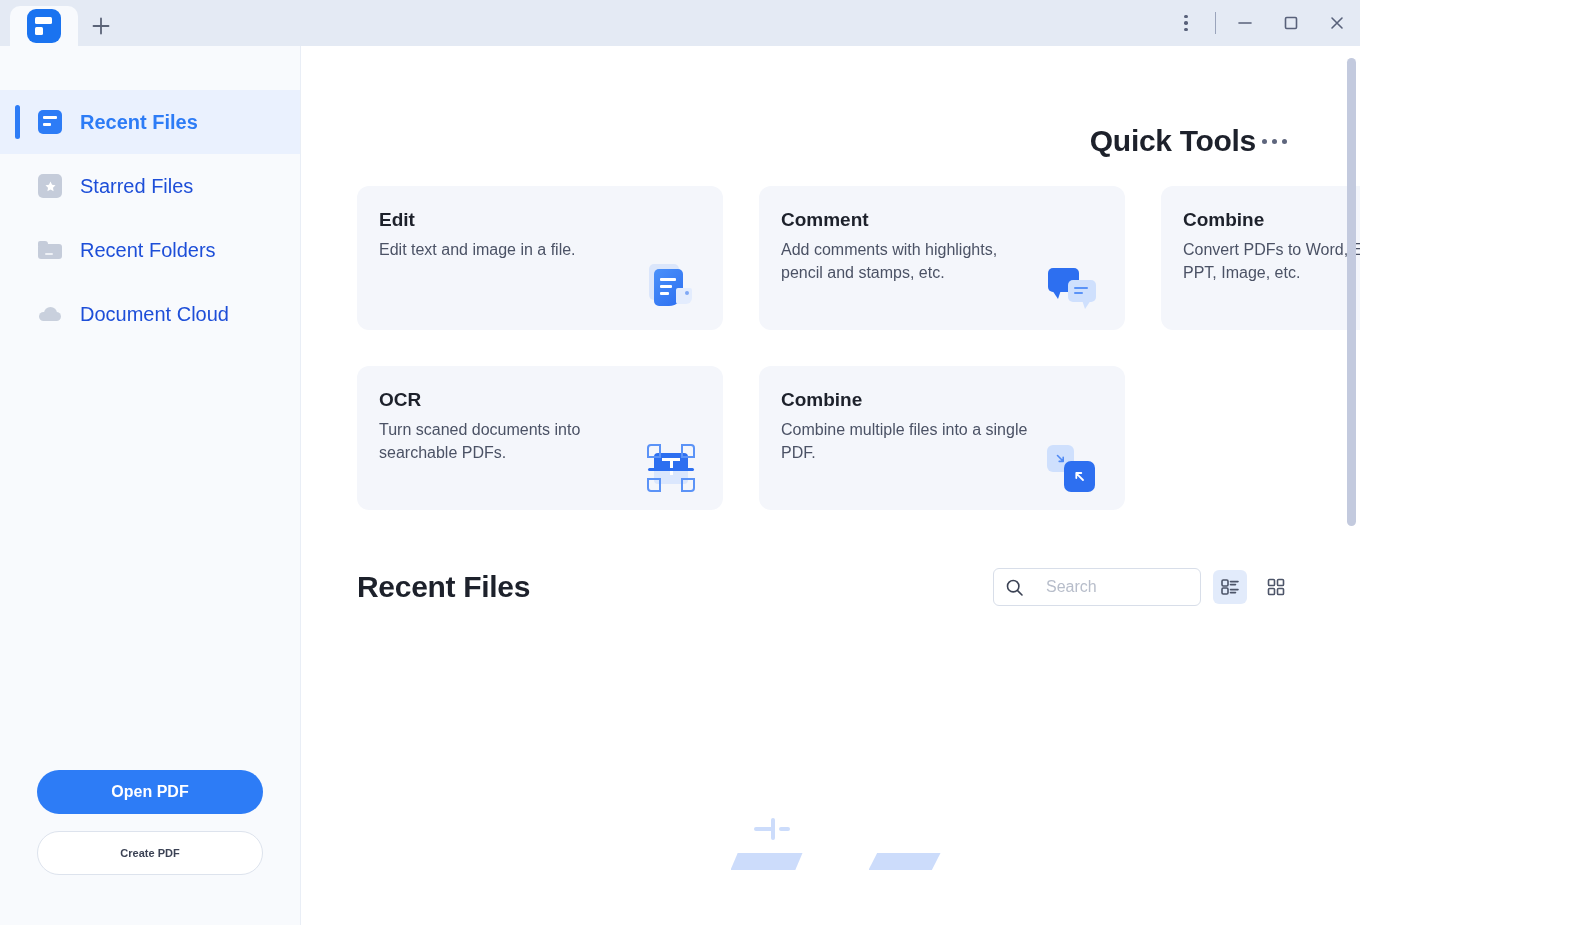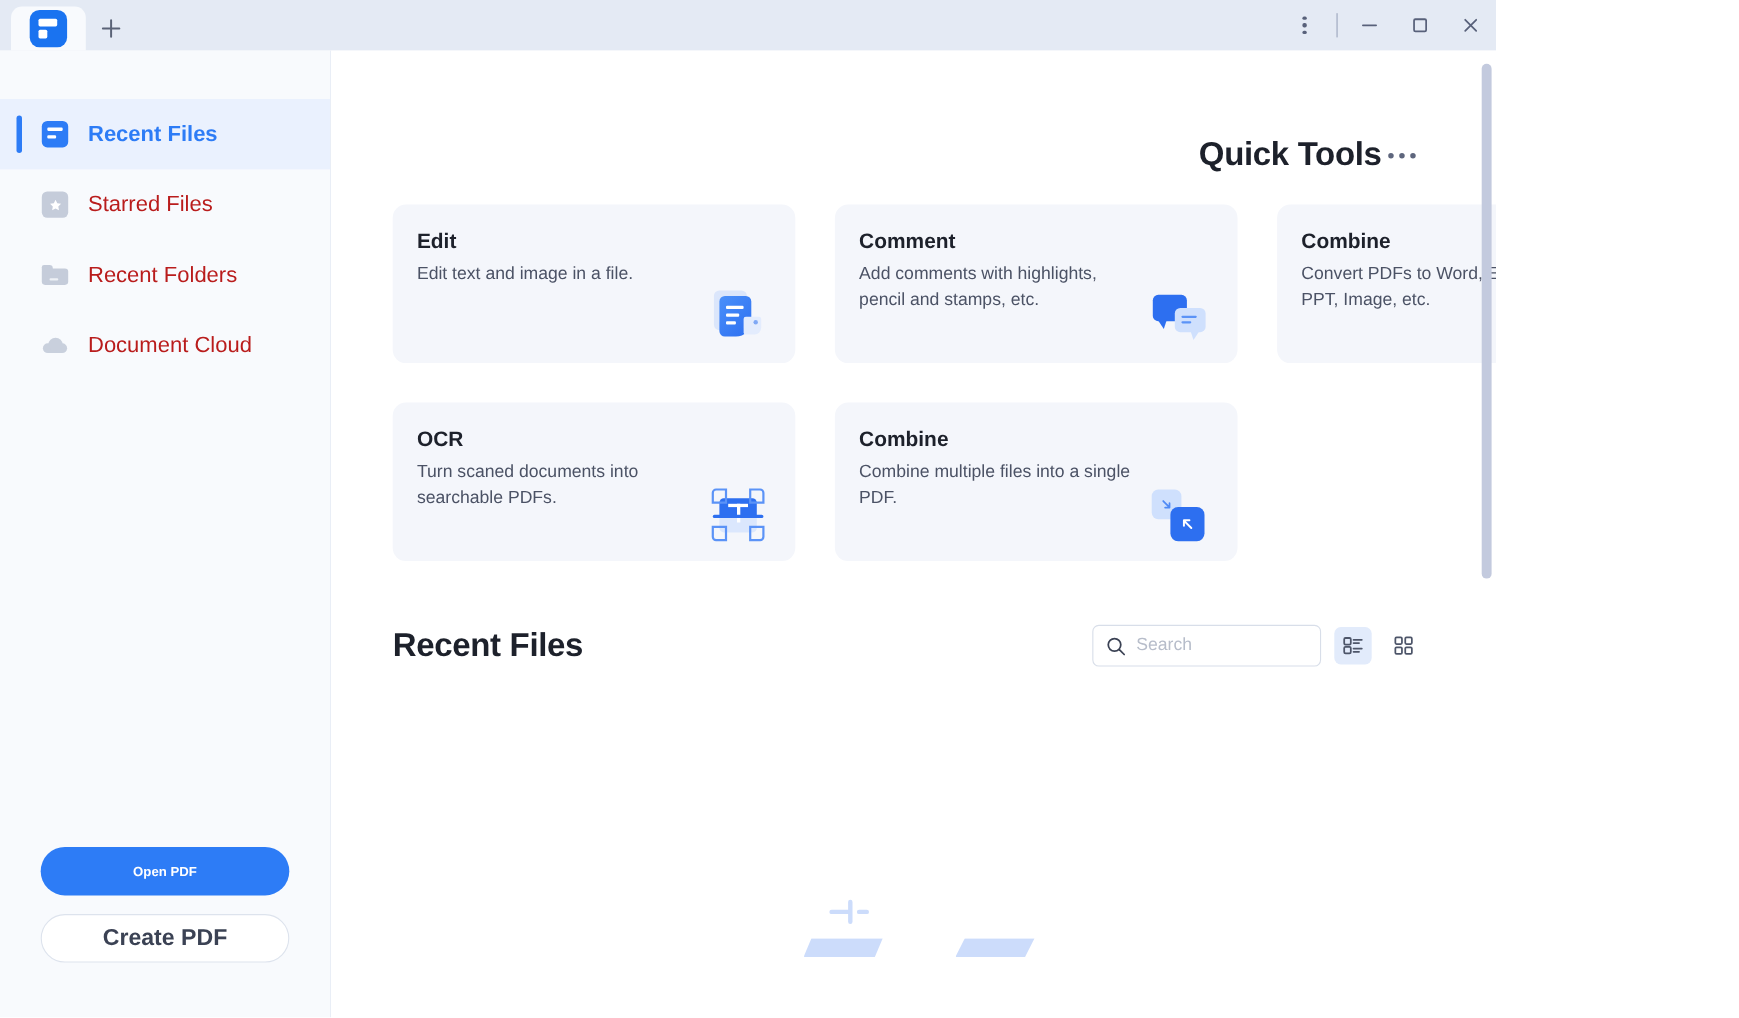--- a/index.html
+++ b/index.html
@@ -91,21 +91,21 @@
     position: relative;
   }
   .nav { padding-top: 44px; }
   .nav-item {
     height: 64px;
     display: flex; align-items: center;
     padding-left: 38px;
     gap: 18px;
     position: relative;
     cursor: pointer;
-    color: #b91c1c;
+    color: #1d4ed8;
     font-size: 20px;
   }
   .nav-item.active { background: #eaf1fe; color: #2d7cf6; font-weight: bold; }
   .nav-item.active::before {
     content: ""; position: absolute; left: 15px; top: 50%;
     transform: translateY(-50%);
     width: 5px; height: 34px; background: #2d7cf6; border-radius: 3px;
   }
   .nav-icon { width: 24px; height: 24px; flex: 0 0 24px; position: relative; }
 
@@ -138,29 +138,29 @@
   .ic-cloud::after {
     content:""; position:absolute; left:6px; top:5px; width:13px; height:12px;
     background:#c9d0dd; border-radius:50%;
   }
 
   .sidebar-spacer { flex: 1 1 auto; }
   .sidebar-actions { padding: 0 37px 50px 37px; display: flex; flex-direction: column; gap: 17px; }
   .btn-primary {
     height: 44px; border-radius: 22px;
     background: #2d7cf6; color: #fff;
-    font-size: 12px; font-weight: bold;
+    font-size: 16px; font-weight: bold;
     display: flex; align-items: center; justify-content: center;
     border: none; cursor: pointer;
     font-family: "Liberation Sans", sans-serif;
   }
   .btn-outline {
     height: 44px; border-radius: 22px;
     background: #ffffff; color: #3b4254;
-    font-size: 21px; font-weight: bold;
+    font-size: 11px; font-weight: bold;
     display: flex; align-items: center; justify-content: center;
     border: 1px solid #dde3ed; cursor: pointer;
     font-family: "Liberation Sans", sans-serif;
   }
 
   
   .main {
     flex: 1 1 auto;
     position: relative;
     background: #ffffff;
@@ -279,21 +279,21 @@
   .recent-head {
     margin-top: 58px;
     display: flex; align-items: center; justify-content: space-between;
     padding-right: 67px;
   }
   .recent-tools { display: flex; align-items: center; gap: 12px; }
   .search-box {
     width: 208px; height: 38px;
     border: 1px solid #d8dee9; border-radius: 6px;
     background: #fff;
-    display: flex; align-items: center; gap: 9px;
+    display: flex; align-items: center; gap: 22px;
     padding: 0 11px;
   }
   .search-box svg { flex: 0 0 auto; }
   .search-box input {
     border: none; outline: none;
     font-size: 16px; color: #3b4254;
     font-family: "Liberation Sans", sans-serif;
     width: 100%; background: transparent;
   }
   .search-box input::placeholder { color: #b7bdca; }

